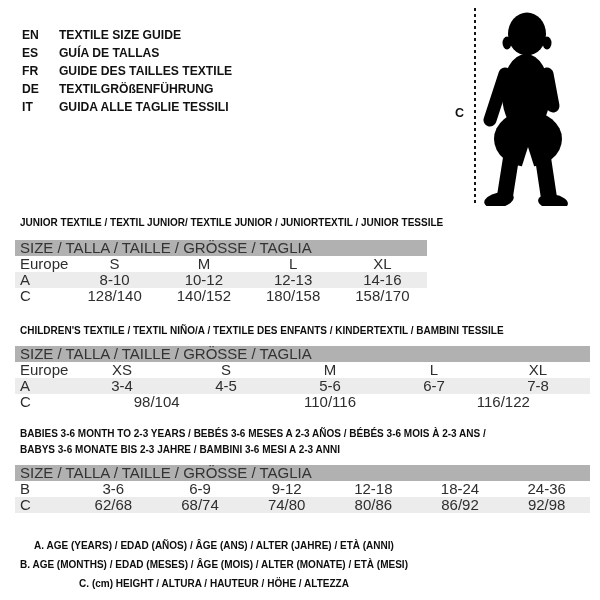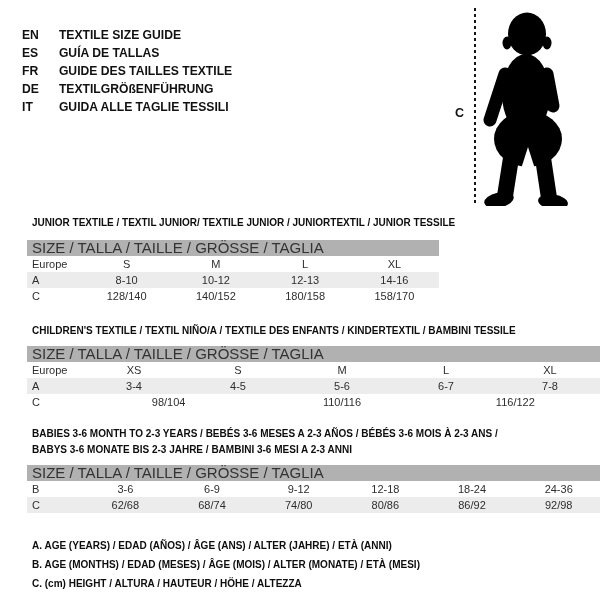--- a/index.html
+++ b/index.html
@@ -15,41 +15,41 @@
     transform:scaleX(0.9);transform-origin:0 50%;white-space:nowrap;color:#111;}
   .lang-code{display:inline-block;width:41px;}
 
   
   .measure-line{position:absolute;left:474px;top:8px;width:2px;height:198px;
     background:repeating-linear-gradient(#141414 0 3px, transparent 3px 6px);}
   .measure-label{position:absolute;left:455px;top:106px;font-weight:bold;font-size:12.5px;color:#111;}
   .silhouette{position:absolute;left:481px;top:6px;}
 
   
-  .section{position:absolute;left:15px;margin-left:12px;}
+  .section{position:absolute;left:15px;}
   .sec-junior{top:214px;width:412px;}
   .sec-children{top:322px;width:575px;}
   .sec-babies{top:425px;width:575px;}
   .sec-title{font-weight:bold;font-size:11.5px;line-height:16px;color:#0d0d0d;
     transform:scaleX(0.87);transform-origin:0 50%;white-space:nowrap;margin-left:5px;}
   .sec-junior .table{margin-top:10px;}
   .sec-children .table{margin-top:8px;}
   .sec-babies .table{margin-top:8px;}
 
   
   .table{width:100%;}
   .hbar{height:16px;line-height:16px;background:#b1b1b1;color:#333333;
     font-size:15px;padding-left:5px;box-sizing:border-box;}
-  .row{display:flex;height:16px;line-height:16px;font-size:11px;color:#2e2e2e;}
+  .row{display:flex;height:16px;line-height:16px;font-size:15px;color:#2e2e2e;}
   .row.alt{background:#ececec;}
   .rlabel{width:55px;padding-left:5px;box-sizing:border-box;text-align:left;}
   .cell{flex:1;text-align:center;}
 
   
-  .footnotes{position:absolute;left:32px;top:536px;}
+  .footnotes{position:absolute;left:20px;top:536px;text-align:center;}
   .foot-line{font-weight:bold;font-size:11.5px;line-height:19px;color:#0d0d0d;
     transform:scaleX(0.87);transform-origin:0 50%;white-space:nowrap;}
 </style>
 </head>
 <body>
 
 <div class="lang-block">
   <div class="lang-row">
     <span class="lang-code">EN</span><span>TEXTILE SIZE GUIDE</span>
   </div>

